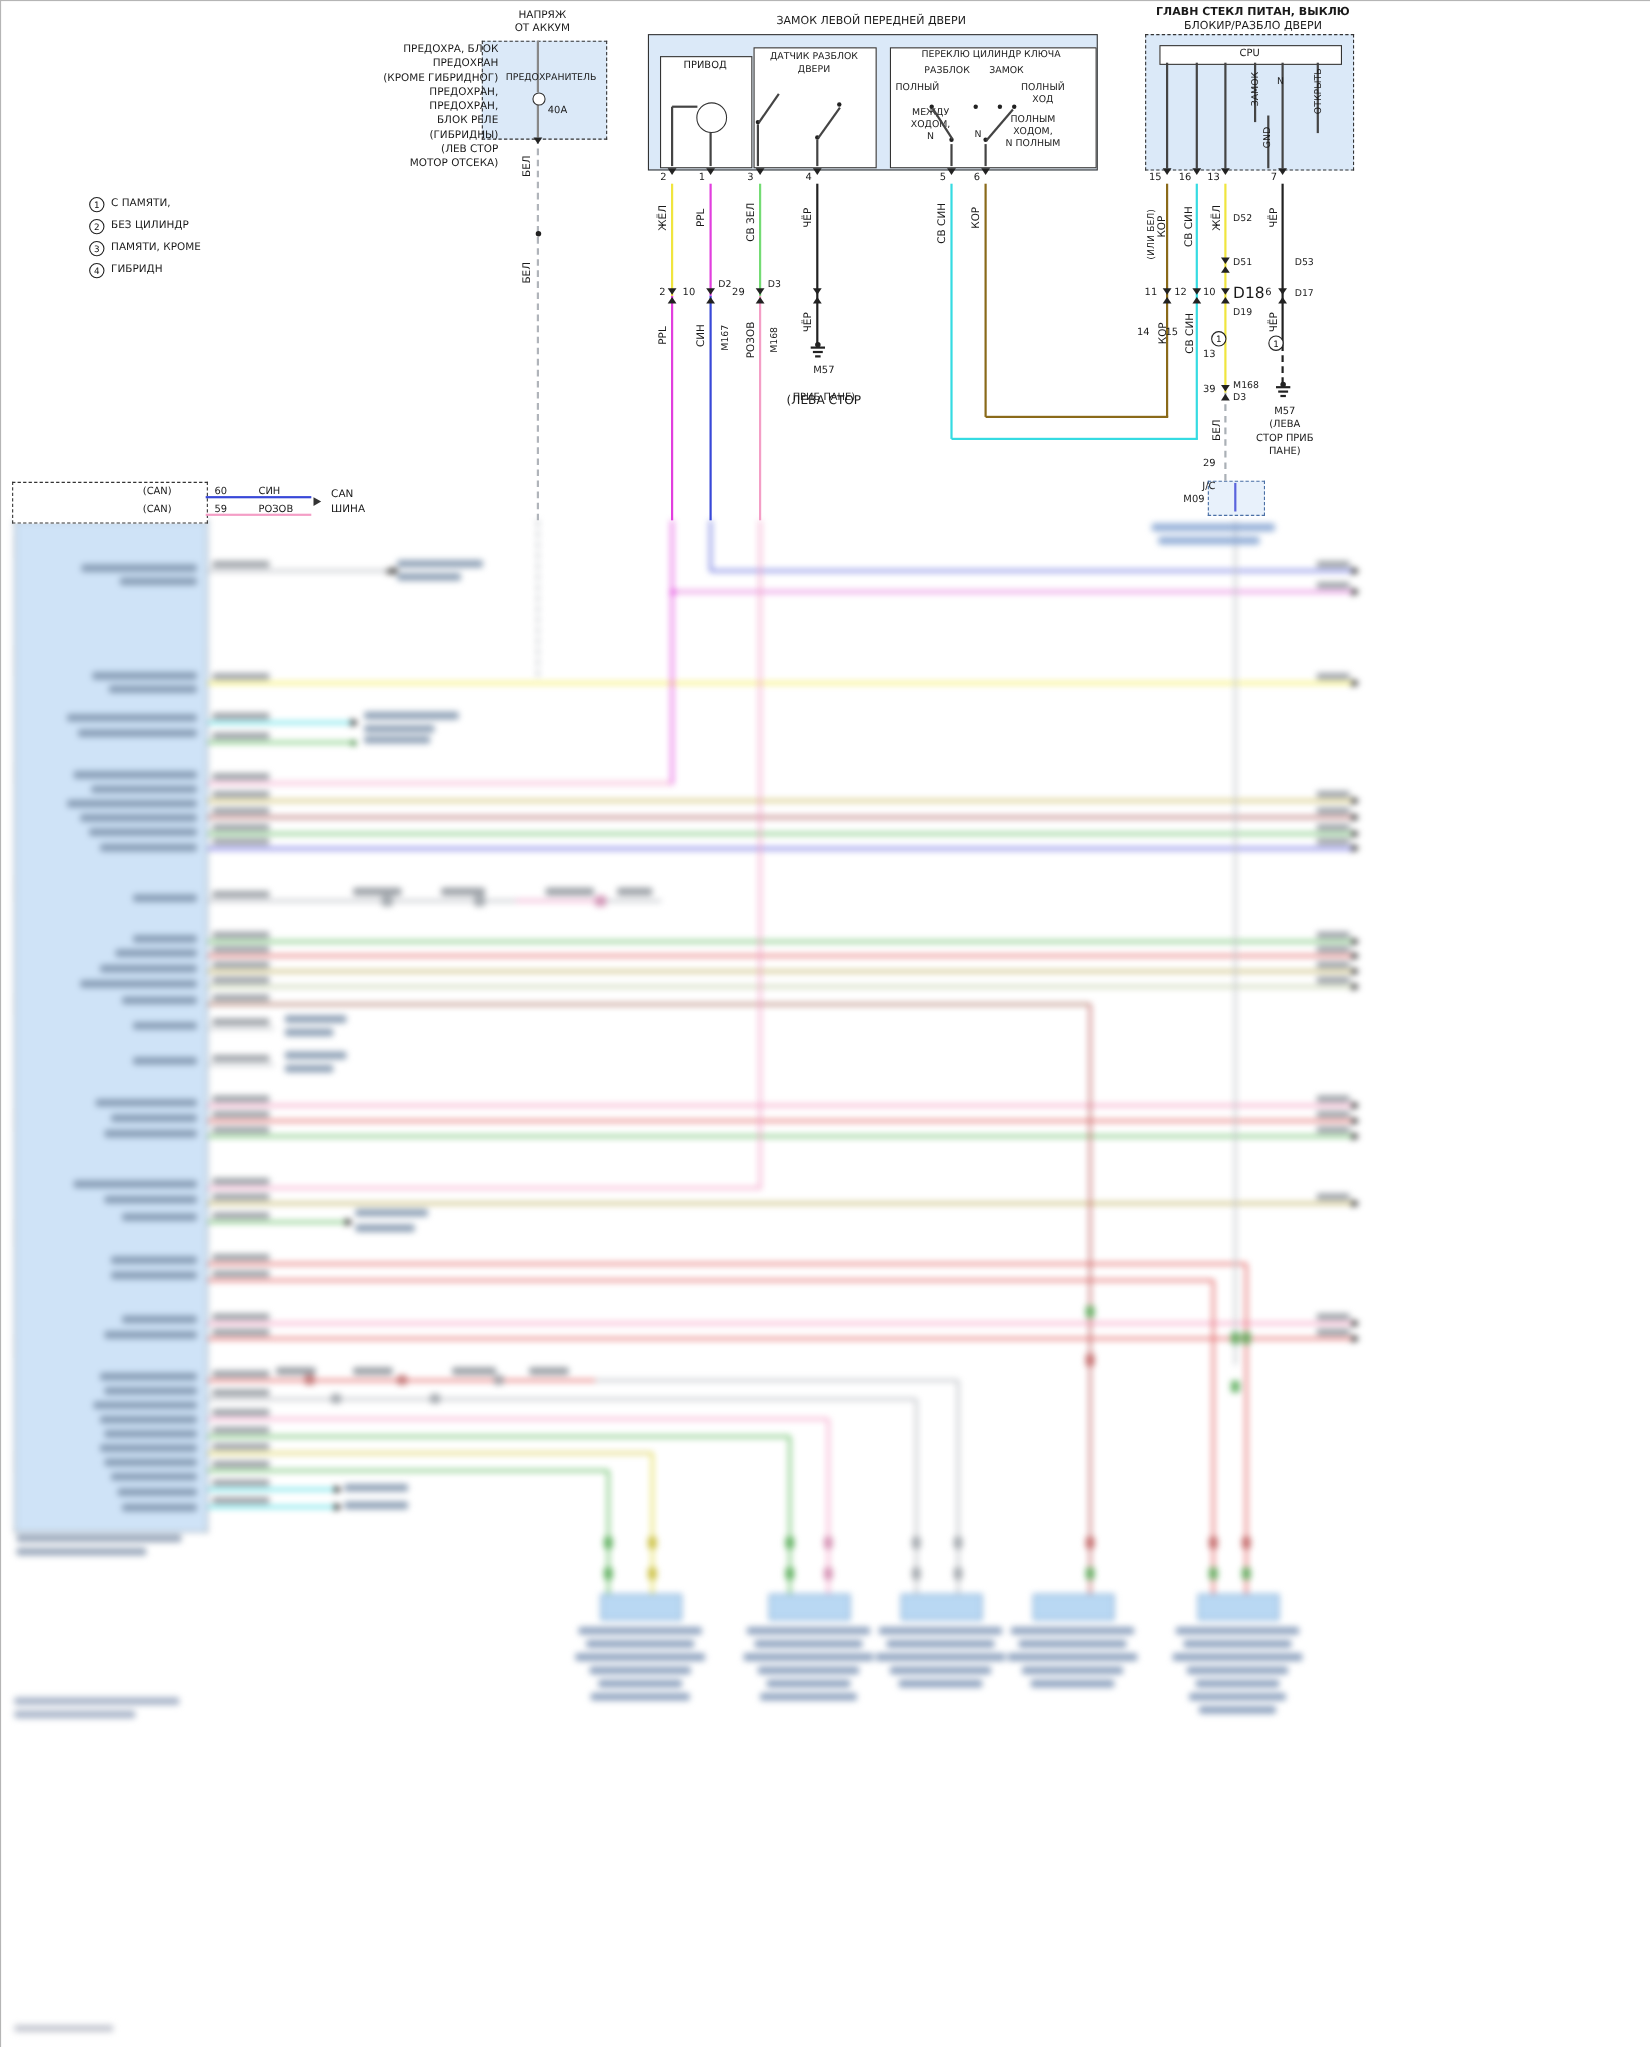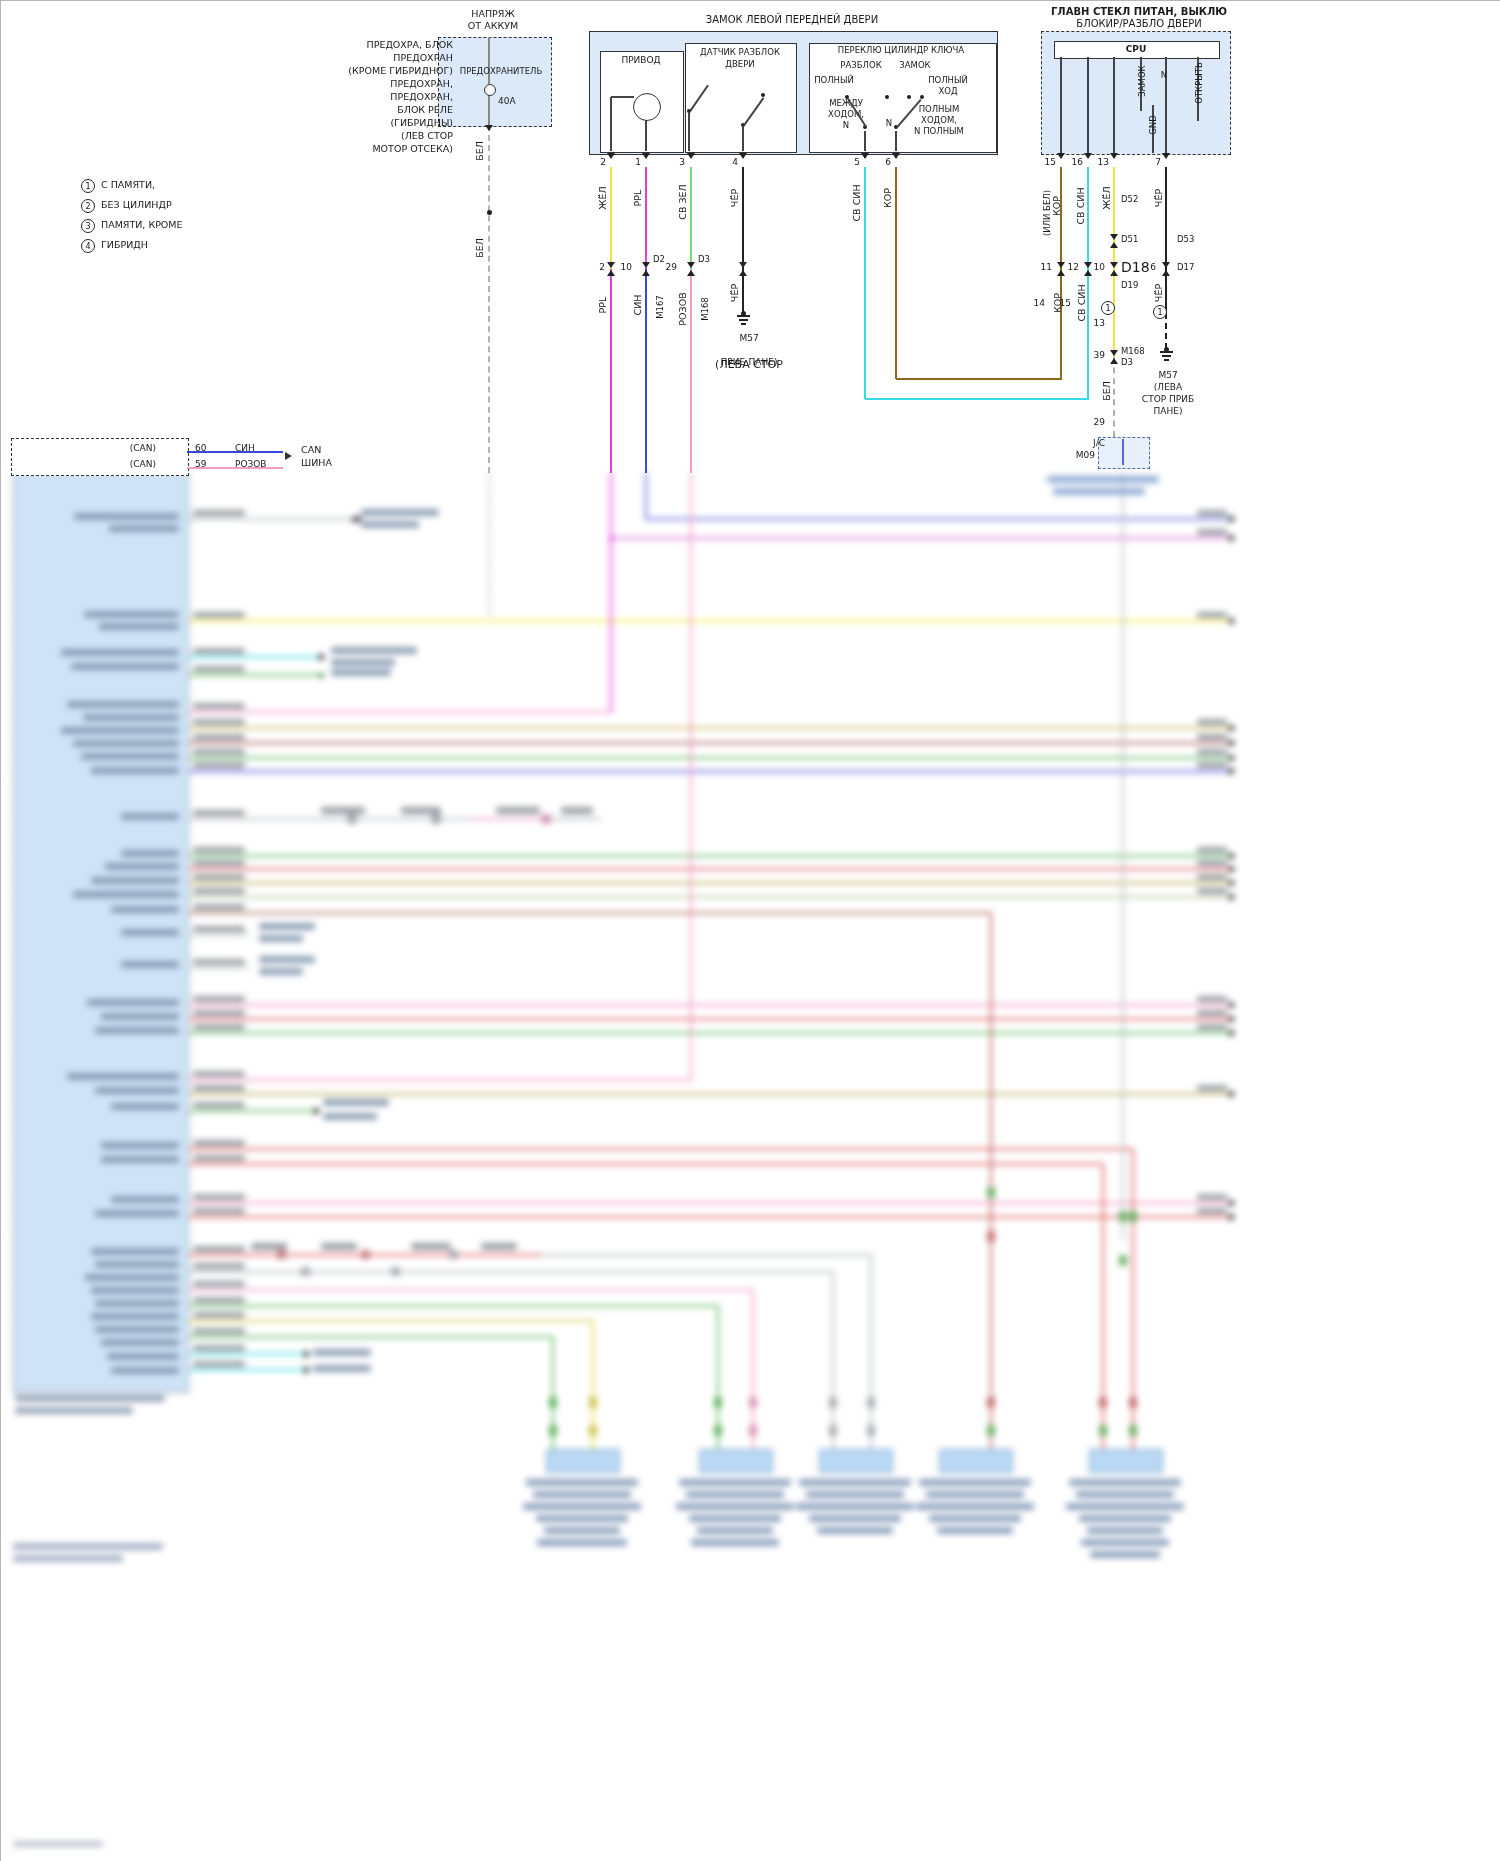--- a/index.html
+++ b/index.html
@@ -358,21 +358,21 @@
       <div class="abs lbl" style="left: 947px; top: 90px; font-size: 8.5px; color: rgb(26, 26, 26); font-weight: normal; transform: translate(-50%, -50%);">ХОД</div>
       <div class="abs lbl" style="left: 845px; top: 102px; font-size: 8.5px; color: rgb(26, 26, 26); font-weight: normal; transform: translate(-50%, -50%);">МЕЖДУ</div>
       <div class="abs lbl" style="left: 845px; top: 113px; font-size: 8.5px; color: rgb(26, 26, 26); font-weight: normal; transform: translate(-50%, -50%);">ХОДОМ,</div>
       <div class="abs lbl" style="left: 845px; top: 124px; font-size: 8.5px; color: rgb(26, 26, 26); font-weight: normal; transform: translate(-50%, -50%);">N</div>
       <div class="abs lbl" style="left: 888px; top: 122px; font-size: 8.5px; color: rgb(26, 26, 26); font-weight: normal; transform: translate(-50%, -50%);">N</div>
       <div class="abs lbl" style="left: 938px; top: 108px; font-size: 8.5px; color: rgb(26, 26, 26); font-weight: normal; transform: translate(-50%, -50%);">ПОЛНЫМ</div>
       <div class="abs lbl" style="left: 938px; top: 119px; font-size: 8.5px; color: rgb(26, 26, 26); font-weight: normal; transform: translate(-50%, -50%);">ХОДОМ,</div>
       <div class="abs lbl" style="left: 938px; top: 130px; font-size: 8.5px; color: rgb(26, 26, 26); font-weight: normal; transform: translate(-50%, -50%);">N ПОЛНЫМ</div>
       <div class="abs lbl" style="left: 1138px; top: 11px; font-size: 10px; color: rgb(26, 26, 26); font-weight: bold; transform: translate(-50%, -50%);">ГЛАВН СТЕКЛ ПИТАН, ВЫКЛЮ</div>
       <div class="abs lbl" style="left: 1138px; top: 23px; font-size: 10px; color: rgb(26, 26, 26); font-weight: normal; transform: translate(-50%, -50%);">БЛОКИР/РАЗБЛО ДВЕРИ</div>
-      <div class="abs lbl" style="left: 1135px; top: 48px; font-size: 9px; color: rgb(26, 26, 26); font-weight: bold; transform: translate(-50%, -50%);">CPU</div>
+      <div class="abs lbl" style="left: 1135px; top: 48px; font-size: 9px; color: rgb(26, 26, 26); font-weight: normal; transform: translate(-50%, -50%);">CPU</div>
       <div class="abs lbl" style="left: 1141px; top: 80px; font-size: 8.5px; color: rgb(26, 26, 26); font-weight: normal; transform: translate(-50%, -50%) rotate(-90deg);">ЗАМОК</div>
       <div class="abs lbl" style="left: 1163px; top: 74px; font-size: 8.5px; color: rgb(26, 26, 26); font-weight: normal; transform: translate(-50%, -50%);">N</div>
       <div class="abs lbl" style="left: 1152px; top: 124px; font-size: 8.5px; color: rgb(26, 26, 26); font-weight: normal; transform: translate(-50%, -50%) rotate(-90deg);">GND</div>
       <div class="abs lbl" style="left: 1198px; top: 82px; font-size: 8.5px; color: rgb(26, 26, 26); font-weight: normal; transform: translate(-50%, -50%) rotate(-90deg);">ОТКРЫТЬ</div>
       <div class="abs lbl" style="left: 100px; top: 184px; font-size: 9.5px; color: rgb(26, 26, 26); font-weight: normal; transform: translate(0px, -50%);">С ПАМЯТИ,</div>
       <div class="abs lbl" style="left: 100px; top: 204px; font-size: 9.5px; color: rgb(26, 26, 26); font-weight: normal; transform: translate(0px, -50%);">БЕЗ ЦИЛИНДР</div>
       <div class="abs lbl" style="left: 100px; top: 224px; font-size: 9.5px; color: rgb(26, 26, 26); font-weight: normal; transform: translate(0px, -50%);">ПАМЯТИ, КРОМЕ</div>
       <div class="abs lbl" style="left: 100px; top: 244px; font-size: 9.5px; color: rgb(26, 26, 26); font-weight: normal; transform: translate(0px, -50%);">ГИБРИДН</div>
       <div class="abs lbl" style="left: 605px; top: 161px; font-size: 9px; color: rgb(26, 26, 26); font-weight: normal; transform: translate(-100%, -50%);">2</div>
       <div class="abs lbl" style="left: 640px; top: 161px; font-size: 9px; color: rgb(26, 26, 26); font-weight: normal; transform: translate(-100%, -50%);">1</div>

